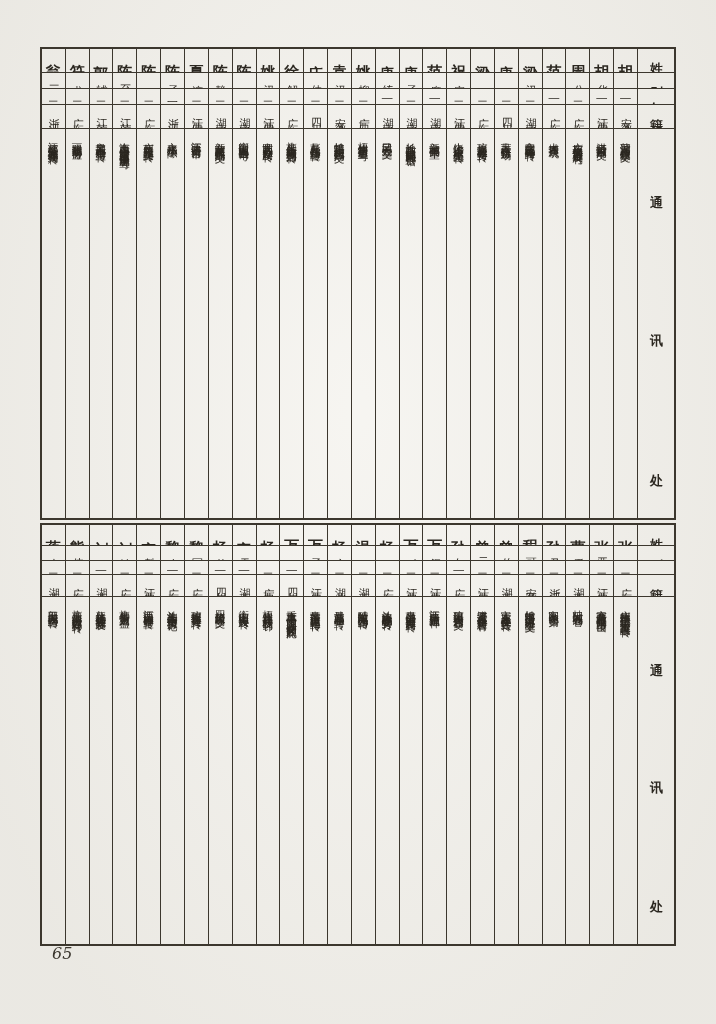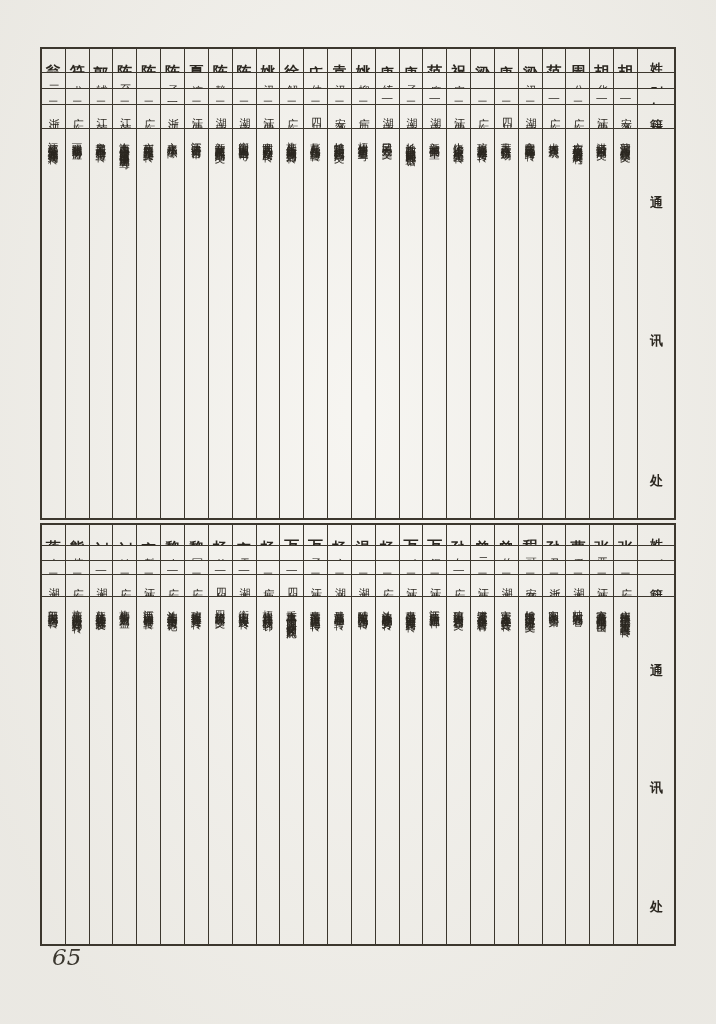--- a/index.html
+++ b/index.html
@@ -84,21 +84,21 @@
     font-size:13px;
     line-height:24px;
     margin:55px auto;
     height:calc(100% - 110px);
   }
   .page-number{
     position:absolute;
     left:52px;top:944px;
     font-family:"DejaVu Serif",serif;
     font-style:italic;
-    font-size:23px;
+    font-size:16px;
     color:#3a362e;
   }
 </style>
 </head>
 <body>
 
 <div class="page">
   <div class="table-section section-1" id="section-0">
       <div class="col header-col">
         <div class="cell row-name">

